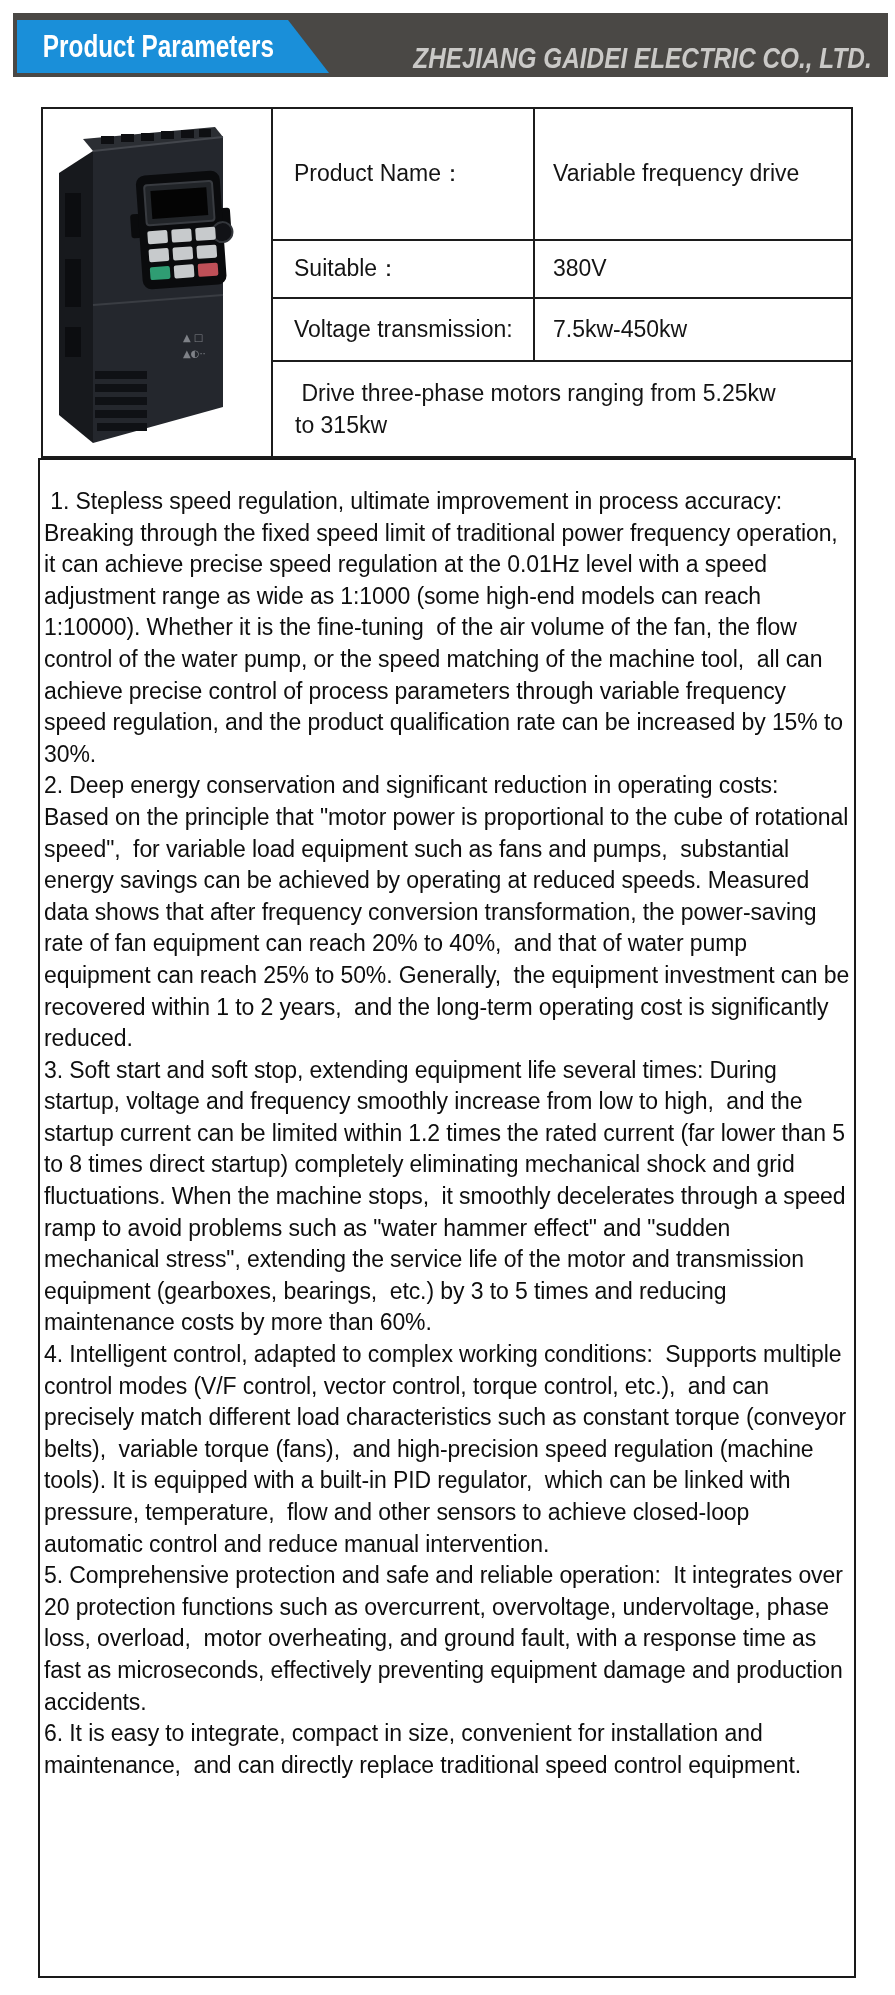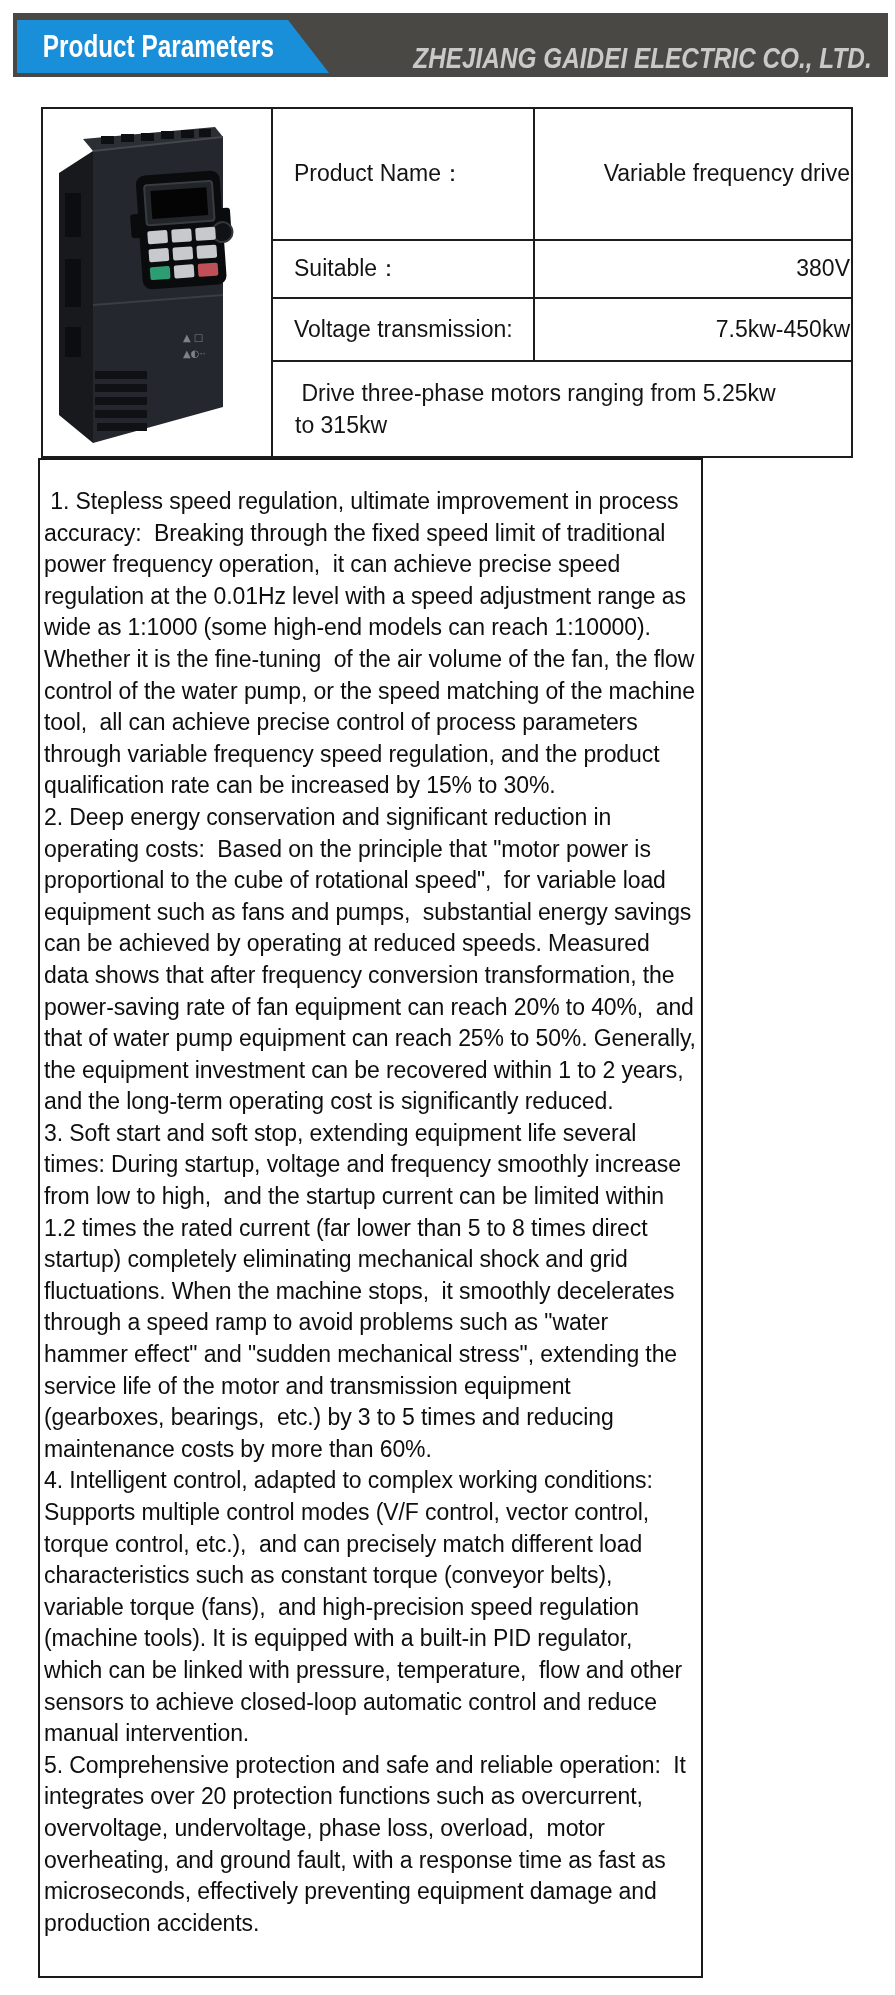--- a/index.html
+++ b/index.html
@@ -54,28 +54,28 @@
     overflow: hidden;
   }
   .col-img  { width: 230px; }
   .col-lbl  { width: 262px; }
   .col-val  { width: 318px; }
   .row-1 { height: 130px; }
   .row-2 { height: 58px; }
   .row-3 { height: 62px; }
   .row-4 { height: 95px; }
   .label-cell { padding-left: 21px; }
-  .value-cell { padding-left: 18px; text-align: right; }
+  .value-cell { padding-left: 18px; }
   .span-cell  { padding-left: 22px; white-space: pre-wrap; line-height: 32px; }
   .img-cell   { padding: 0; text-align: center; vertical-align: middle; }
 
   
   .features-box {
     position: absolute; top: 458px; left: 38px;
-    width: 665px; height: 1520px;
+    width: 818px; height: 1520px;
     box-sizing: border-box;
     border: 2px solid #191919;
     padding: 26px 4px 0 4px;
     overflow: hidden;
   }
   .feature {
     font-size: 23px; line-height: 31.6px;
     color: #0e0e0e;
     white-space: pre-wrap;
     letter-spacing: -0.1px;
@@ -177,13 +177,14 @@
   </tr>
 </tbody>
   </table>
 
 <div class="features-box">
   <div class="feature"> 1. Stepless speed regulation, ultimate improvement in process accuracy:  Breaking through the fixed speed limit of traditional power frequency operation,  it can achieve precise speed regulation at the 0.01Hz level with a speed adjustment range as wide as 1:1000 (some high-end models can reach 1:10000). Whether it is the fine-tuning  of the air volume of the fan, the flow control of the water pump, or the speed matching of the machine tool,  all can achieve precise control of process parameters through variable frequency speed regulation, and the product qualification rate can be increased by 15% to 30%.</div>
   <div class="feature">2. Deep energy conservation and significant reduction in operating costs:  Based on the principle that "motor power is proportional to the cube of rotational speed",  for variable load equipment such as fans and pumps,  substantial energy savings can be achieved by operating at reduced speeds. Measured data shows that after frequency conversion transformation, the power-saving rate of fan equipment can reach 20% to 40%,  and that of water pump equipment can reach 25% to 50%. Generally,  the equipment investment can be recovered within 1 to 2 years,  and the long-term operating cost is significantly reduced.</div>
   <div class="feature">3. Soft start and soft stop, extending equipment life several times: During startup, voltage and frequency smoothly increase from low to high,  and the startup current can be limited within 1.2 times the rated current (far lower than 5 to 8 times direct startup) completely eliminating mechanical shock and grid fluctuations. When the machine stops,  it smoothly decelerates through a speed ramp to avoid problems such as "water hammer effect" and "sudden mechanical stress", extending the service life of the motor and transmission equipment (gearboxes, bearings,  etc.) by 3 to 5 times and reducing maintenance costs by more than 60%.</div>
   <div class="feature">4. Intelligent control, adapted to complex working conditions:  Supports multiple control modes (V/F control, vector control, torque control, etc.),  and can precisely match different load characteristics such as constant torque (conveyor belts),  variable torque (fans),  and high-precision speed regulation (machine tools). It is equipped with a built-in PID regulator,  which can be linked with pressure, temperature,  flow and other sensors to achieve closed-loop automatic control and reduce manual intervention.</div>
   <div class="feature">5. Comprehensive protection and safe and reliable operation:  It integrates over 20 protection functions such as overcurrent, overvoltage, undervoltage, phase loss, overload,  motor overheating, and ground fault, with a response time as fast as microseconds, effectively preventing equipment damage and production accidents.</div>
+  <div class="feature">6. It is easy to integrate, compact in size, convenient for installation and maintenance,  and can directly replace traditional speed control equipment.</div>
 </div>
 
 </body></html>

